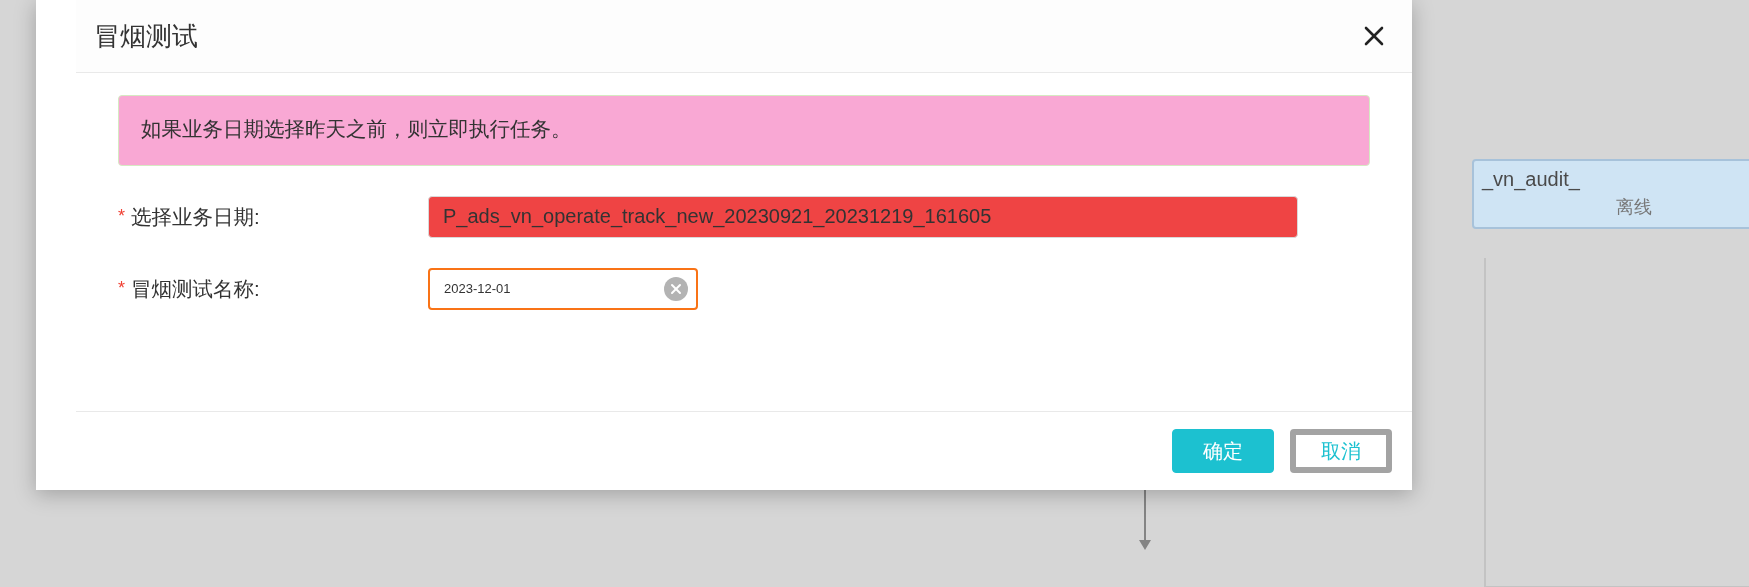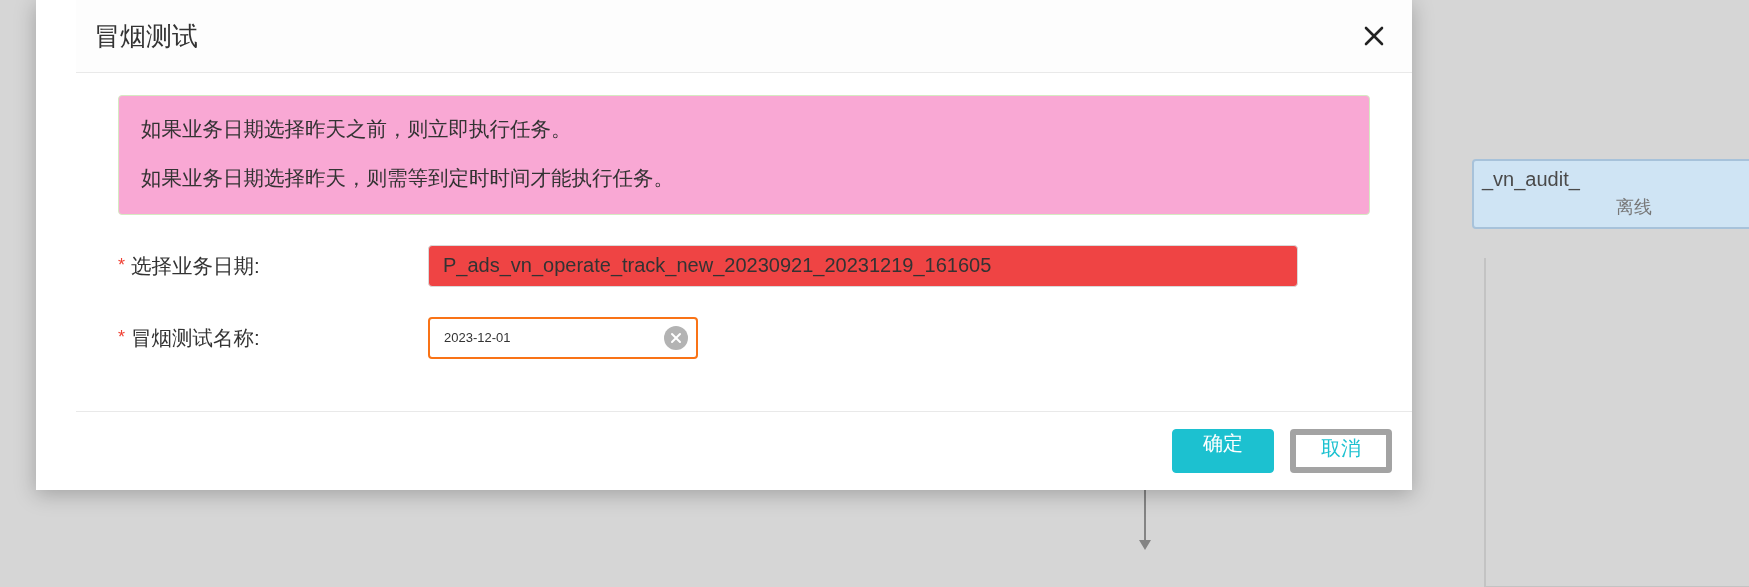--- a/index.html
+++ b/index.html
@@ -149,21 +149,21 @@
     padding: 0 20px;
     gap: 16px;
   }
   .btn {
     height: 44px;
     min-width: 102px;
     padding: 0 24px;
     border-radius: 4px;
     font-size: 20px;
     cursor: pointer;
-    display:flex; justify-content:center;
+    display:flex; align-items:center; justify-content:center;
   }
   .btn-primary {
     background: #1cc1d0;
     color: #fff;
     border: 1px solid #1cc1d0;
   }
   .btn-default {
     background: #fff;
     color: #1cc1d0;
     border: 6px solid #a3a3a3;
@@ -188,21 +188,20 @@
         <line x1="4" y1="4" x2="20" y2="20"></line>
           <line x1="20" y1="4" x2="4" y2="20"></line>
       </svg>
     </div>
   </div>
 
   <div class="modal-body">
 
     <div class="alert">
       <p>如果业务日期选择昨天之前，则立即执行任务。</p>
-      <p>如果业务日期选择昨天，则需等到定时时间才能执行任务。</p>
     </div>
 
     <div class="form-row">
       <div class="form-label">
         <span class="req">*</span>
         <span>选择业务日期:</span>
       </div>
       <div class="form-control-wrap">
         <input type="text" class="text-input" value="P_ads_vn_operate_track_new_20230921_20231219_161605" style="">
       </div>

